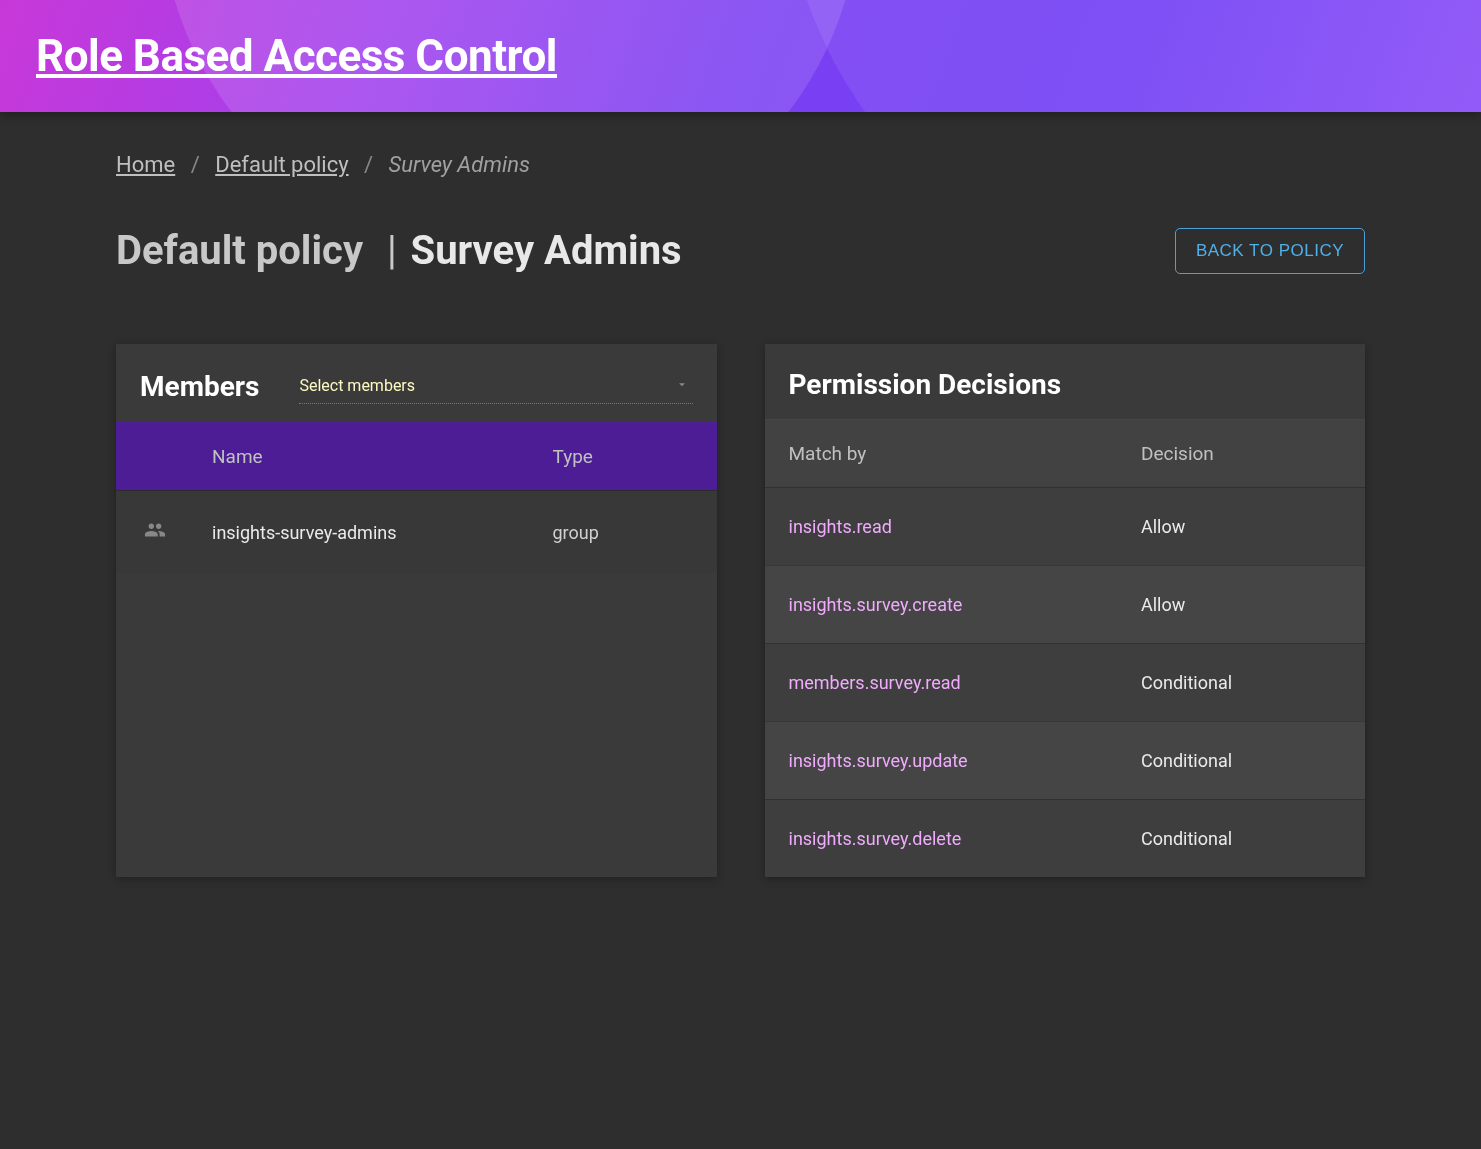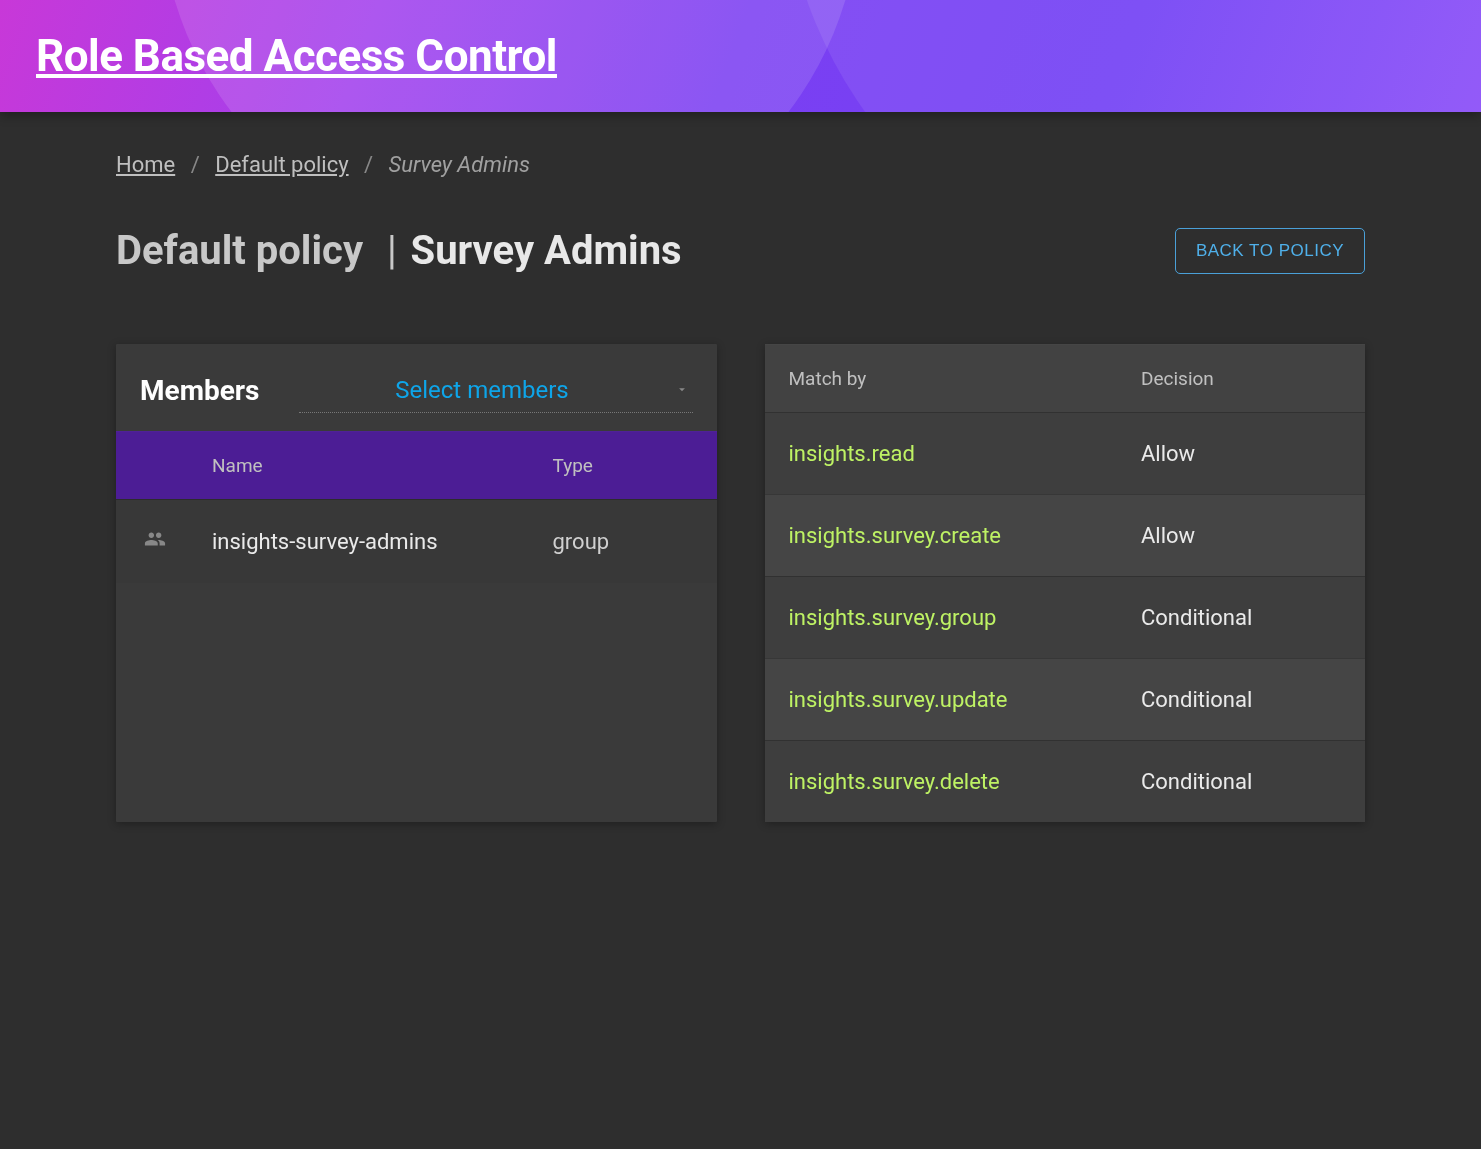--- a/index.html
+++ b/index.html
@@ -119,26 +119,25 @@
     .card-title {
       color: #fff;
       font-size: 28px;
       font-weight: 700;
     }
     .select-members {
       flex: 1;
       border: none;
       border-bottom: 1px dotted #777;
       background: transparent;
-      color: #0ea5e9;
-      font-size: 24px;
+      color: #fef9c3;
+      font-size: 16px;
       padding: 8px 28px 8px 0;
       cursor: pointer;
       position: relative;
-      text-align: center;
     }
     .select-wrapper {
       flex: 1;
       position: relative;
     }
     .select-wrapper .chevron {
       position: absolute;
       right: 4px;
       top: 50%;
       transform: translateY(-50%);
@@ -160,21 +159,21 @@
       flex: 1;
     }
     .members .col-type {
       width: 140px;
     }
     .table-row {
       display: flex;
       padding: 28px 24px;
       align-items: center;
       border-top: 1px solid rgba(0,0,0,0.2);
-      font-size: 22px;
+      font-size: 18px;
     }
     .members .table-row {
       background: #383838;
     }
     .group-icon {
       color: #888;
       display: inline-flex;
     }
     .perm .col-match {
       flex: 1;
@@ -185,21 +184,21 @@
     .perm .table-head {
       background: #424242;
     }
     .perm .table-row:nth-child(odd) {
       background: #3e3e3e;
     }
     .perm .table-row:nth-child(even) {
       background: #454545;
     }
     .perm-link {
-      color: #bef264;
+      color: #f0abfc;
       cursor: pointer;
       text-align: right;
     }
     .decision-text {
       color: #eaeaea;
     }
     .name-text {
       color: #eaeaea;
     }
     .type-text {
@@ -257,35 +256,38 @@
                   <path d="M16 11c1.66 0 2.99-1.34 2.99-3S17.66 5 16 5s-3 1.34-3 3 1.34 3 3 3zm-8 0c1.66 0 2.99-1.34 2.99-3S9.66 5 8 5 5 6.34 5 8s1.34 3 3 3zm0 2c-2.33 0-7 1.17-7 3.5V19h14v-2.5c0-2.33-4.67-3.5-7-3.5zm8 0c-.29 0-.62.02-.97.05 1.16.84 1.97 1.97 1.97 3.45V19h6v-2.5c0-2.33-4.67-3.5-7-3.5z"></path>
                 </svg>
               </span></div>
             <div class="col-name name-text">insights-survey-admins</div>
             <div class="col-type type-text">group</div>
           </div>
         </div>
     </div>
 
     <div class="card perm">
+      <div class="card-header">
+        <div class="card-title">Permission Decisions</div>
+      </div>
       <div class="table-head">
         <div class="col-match">Match by</div>
         <div class="col-decision">Decision</div>
       </div>
       <div id="perm-body">
           <div class="table-row">
             <div class="col-match"><span class="perm-link">insights.read</span></div>
             <div class="col-decision decision-text">Allow</div>
           </div>
           <div class="table-row">
             <div class="col-match"><span class="perm-link">insights.survey.create</span></div>
             <div class="col-decision decision-text">Allow</div>
           </div>
           <div class="table-row">
-            <div class="col-match"><span class="perm-link">insights.survey.group</span></div>
+            <div class="col-match"><span class="perm-link">members.survey.read</span></div>
             <div class="col-decision decision-text">Conditional</div>
           </div>
           <div class="table-row">
             <div class="col-match"><span class="perm-link">insights.survey.update</span></div>
             <div class="col-decision decision-text">Conditional</div>
           </div>
           <div class="table-row">
             <div class="col-match"><span class="perm-link">insights.survey.delete</span></div>
             <div class="col-decision decision-text">Conditional</div>
           </div>

